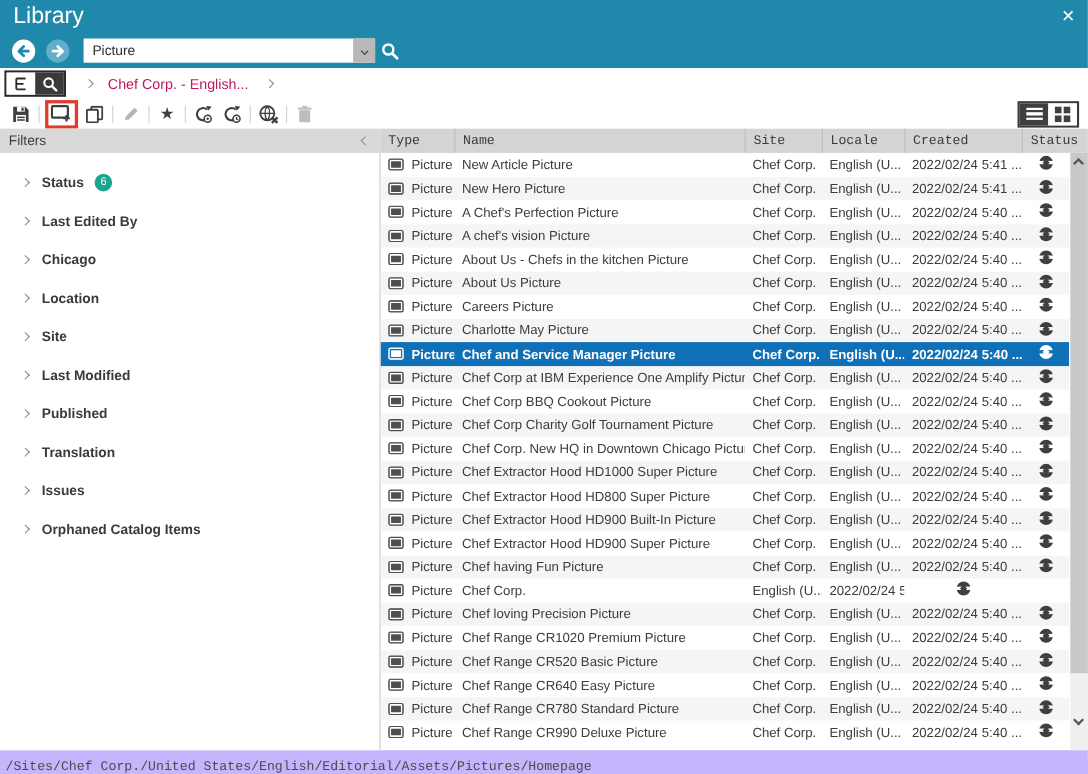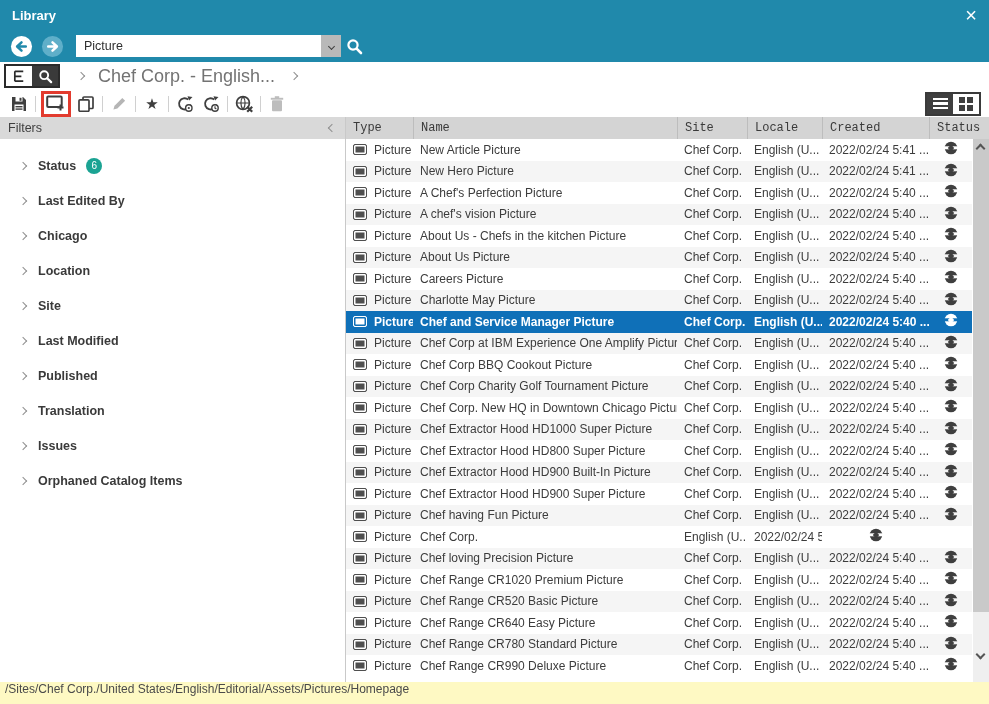--- a/index.html
+++ b/index.html
@@ -1,39 +1,39 @@
 <!DOCTYPE html>
 <html><head>
 <meta charset="utf-8">
 <style>
   * { margin:0; padding:0; box-sizing:border-box; }
   body { font-family:"Liberation Sans", sans-serif; background:#888; }
   .app { position:relative; width:989px; height:704px; background:#fff; overflow:hidden; }
 
   
   .titlebar { height:30px; background:#2089ab; display:flex; align-items:center; justify-content:space-between; padding:0 12px; }
-  .titlebar .title { color:#fff; font-weight:bold; font-size:13px; }
+  .titlebar .title { color:#fff; font-weight:normal; font-size:21px; }
   .titlebar .close { color:#fff; font-size:20px; line-height:1; cursor:default; font-weight:300; }
 
   .navbar { height:32px; background:#2089ab; display:flex; align-items:center; padding:0 6px; }
   .navcircle { width:23px; height:23px; margin:0 4px; flex:0 0 auto; }
   .dropdown { width:265px; height:22px; margin-left:8px; background:#fff; display:flex; align-items:center; }
   .dropdown .dd-text { flex:1; font-size:12.5px; color:#2f2f2f; padding-left:8px; }
   .dropdown .dd-btn { width:20px; height:22px; background:#b9b9b9; display:flex; align-items:center; justify-content:center; }
   .search-box { flex:1; height:22px; margin-left:7px; background:#fff; display:flex; align-items:center; }
   .search-box .ph { font-size:12.5px; color:#9a9a9a; padding-left:8px; }
   .nav-search-icon { width:26px; display:flex; align-items:center; justify-content:center; }
 
   
   .crumbbar { height:28px; background:#fff; display:flex; align-items:center; padding:0 4px; }
   .mode-group { display:flex; border:2px solid #2a2a2a; height:24px; }
   .mode-btn { width:26px; height:20px; display:flex; align-items:center; justify-content:center; background:#fff; }
   .mode-btn.active { background:#3a3a3a; }
   .crumb-sep { margin:0 14px 0 18px; }
-  .crumb-text { font-size:18px; color:#737373; }
+  .crumb-text { font-size:13px; color:#be185d; }
   .crumb-sep2 { margin:0 8px 0 16px; }
 
   
   .toolbar { height:27px; background:#fff; display:flex; align-items:center; padding:0 6px; }
   .tool { display:flex; align-items:center; justify-content:center; width:26px; height:24px; }
   .tool.red-framed { border:3px solid #e23b2e; width:30px; height:26px; margin:0 2px; }
   .tdiv { width:1px; height:16px; background:#d0d0d0; margin:0 3px; }
   .star-glyph { font-size:15px; color:#3f3f3f; line-height:1; }
   .view-group { margin-left:auto; display:flex; border:2px solid #3a3a3a; height:24px; margin-right:2px; }
   .view-btn { width:26px; height:20px; display:flex; align-items:center; justify-content:center; background:#fff; }
@@ -72,21 +72,21 @@
   .trow.selected .status-icon .disc { fill:#fff; }
   .trow.selected .status-icon .stripe { fill:#0f70b8 !important; }
 
   .vscroll { position:absolute; top:22px; right:0; width:16px; bottom:0; background:#efefef; }
   .vthumb { position:absolute; top:0; left:0; width:16px; height:473px; background:#c9c9c9; }
   .sarrow { position:absolute; left:4px; width:7px; height:7px; border-right:2px solid #555; border-bottom:2px solid #555; }
   .sarrow.up { top:6px; transform:rotate(-135deg); }
   .sarrow.down { top:512px; transform:rotate(45deg); }
 
   
-  .statusbar { height:22px; background:#fef9c3; display:flex; align-items:flex-start; padding-left:5px; }
+  .statusbar { height:22px; background:#c4b5fd; display:flex; align-items:flex-end; padding-left:5px;font-family:Liberation Mono, monospace; }
   .statusbar .path { font-size:12px; color:#4a4a4a; }
 
   
   .chev { display:inline-block; width:6px; height:6px; border-right:1.6px solid #8f8f8f; border-bottom:1.6px solid #8f8f8f; }
   .chev.right { transform:rotate(-45deg); }
   .chev.left  { transform:rotate(135deg); }
   .chev.down  { transform:rotate(45deg); border-color:#3f3f3f; width:5px; height:5px; }
 </style>
 </head>
 <body>

